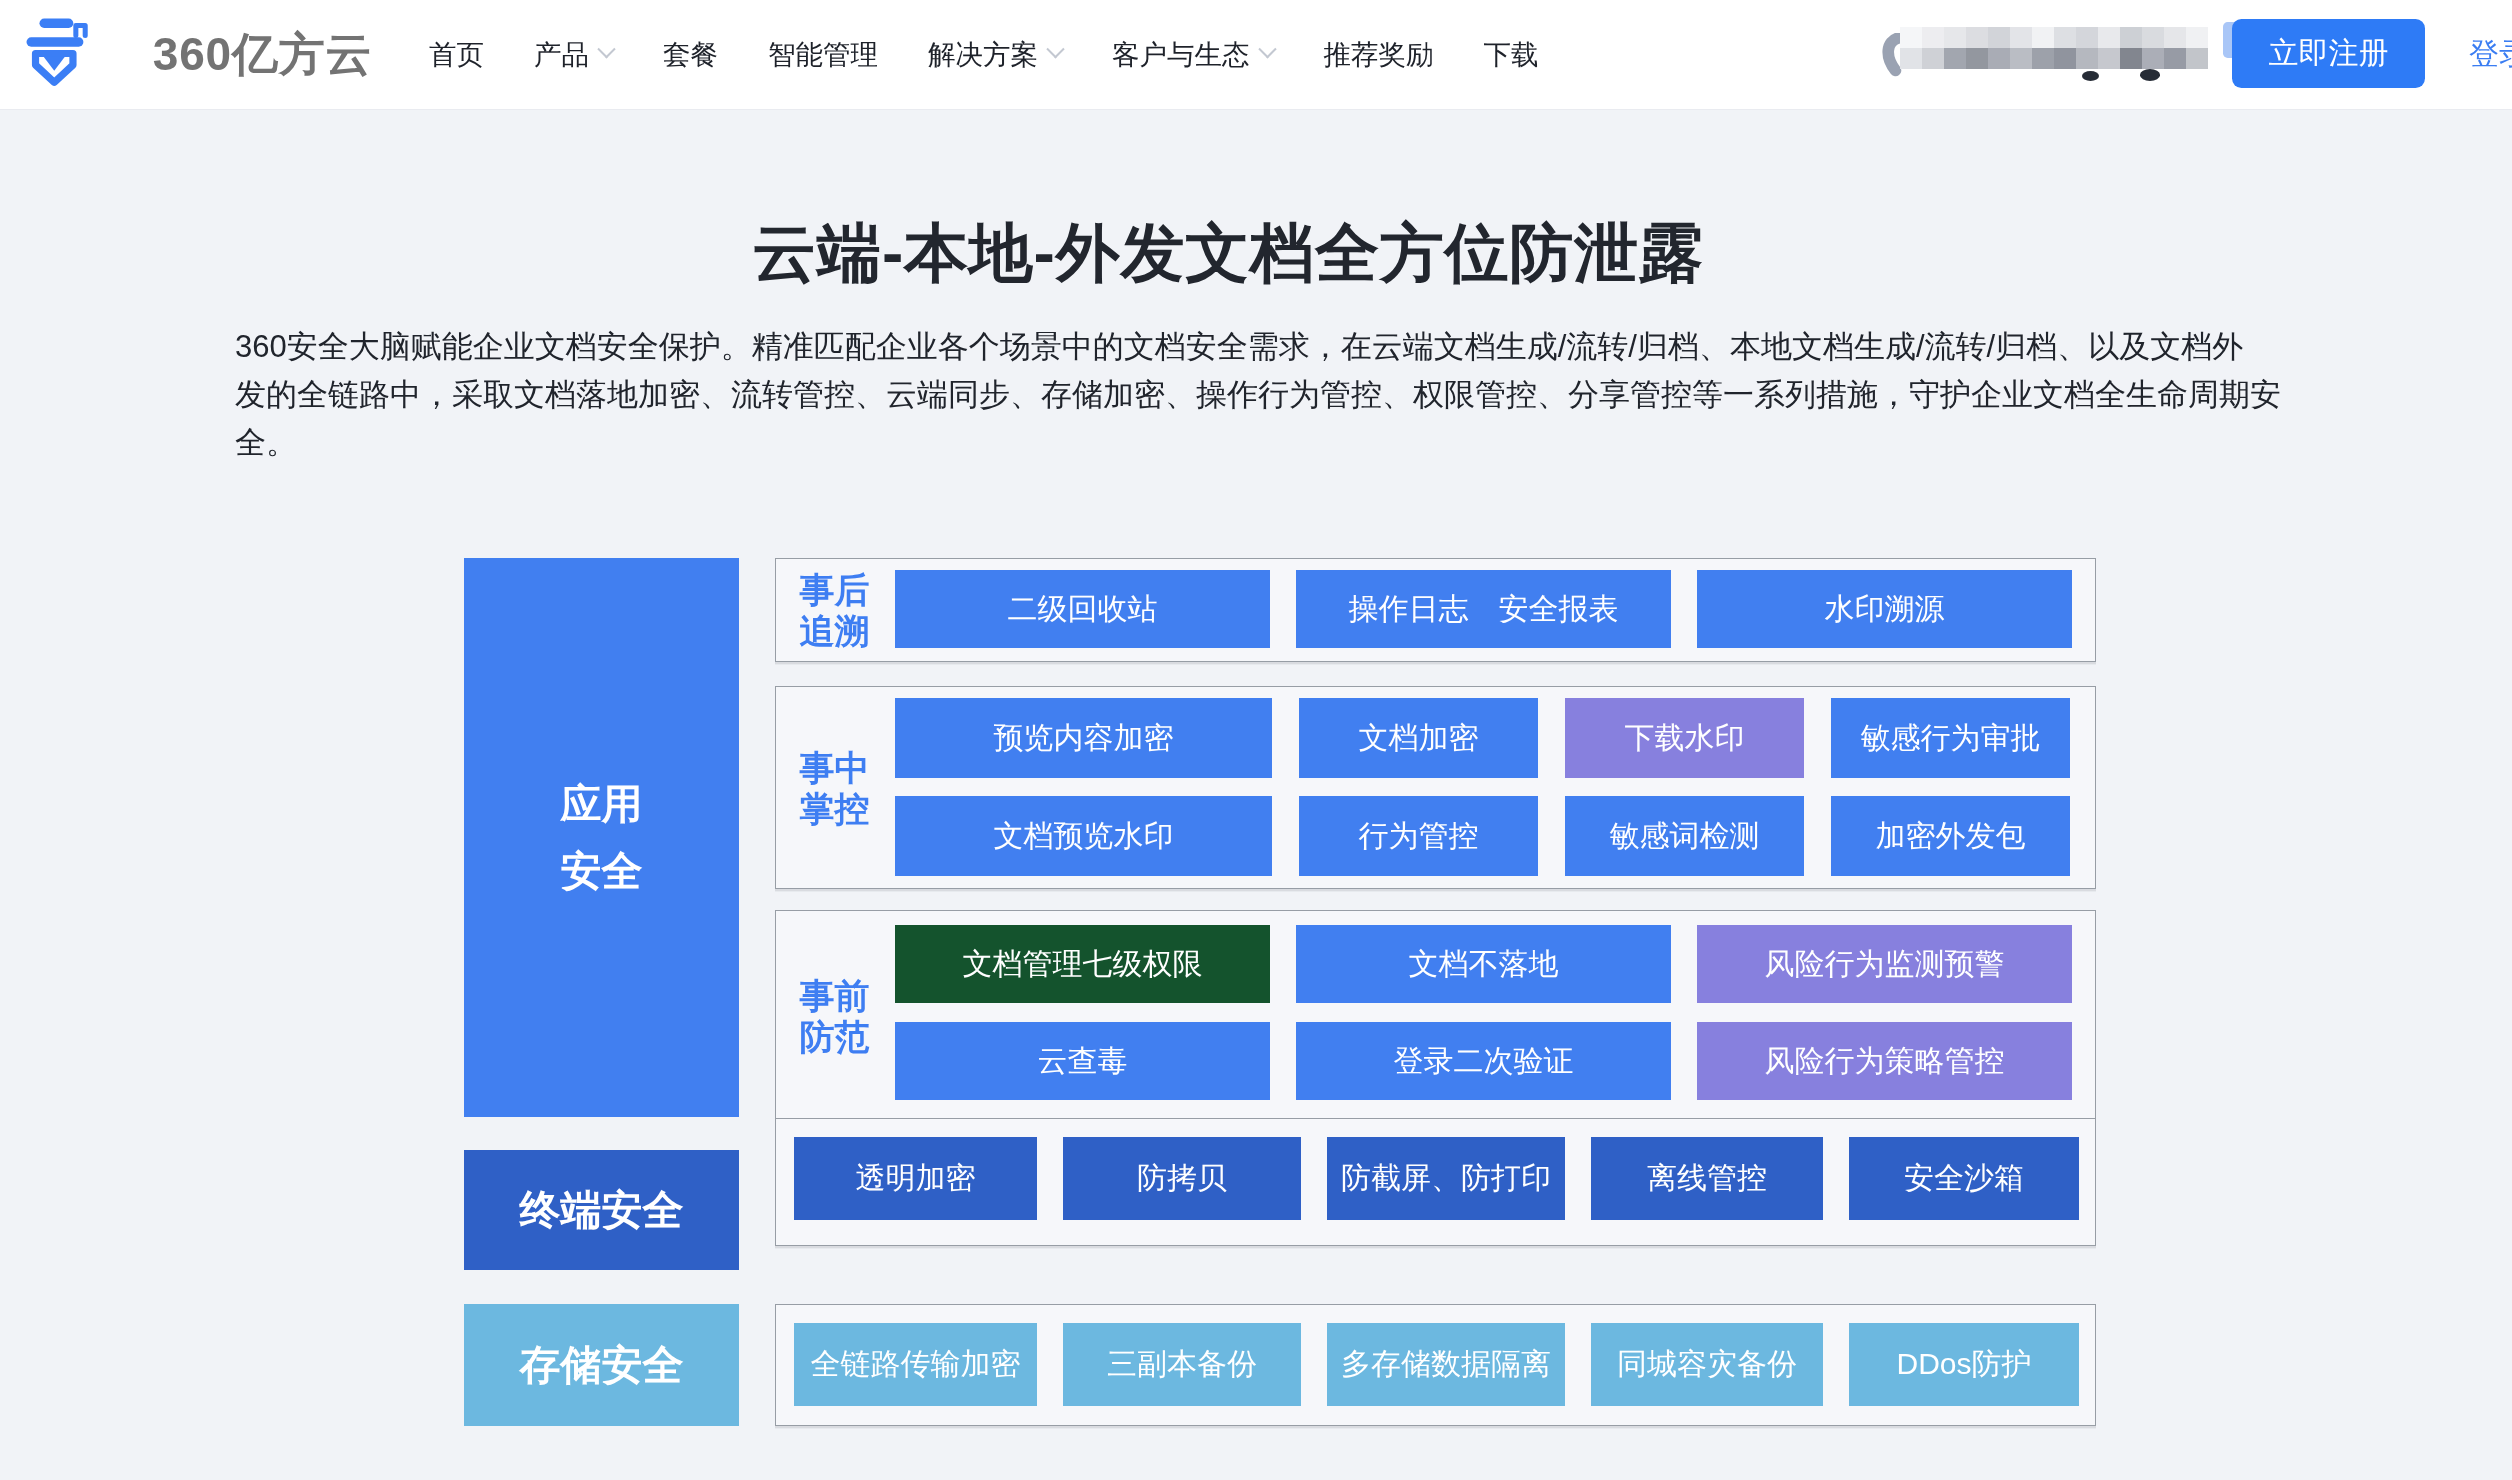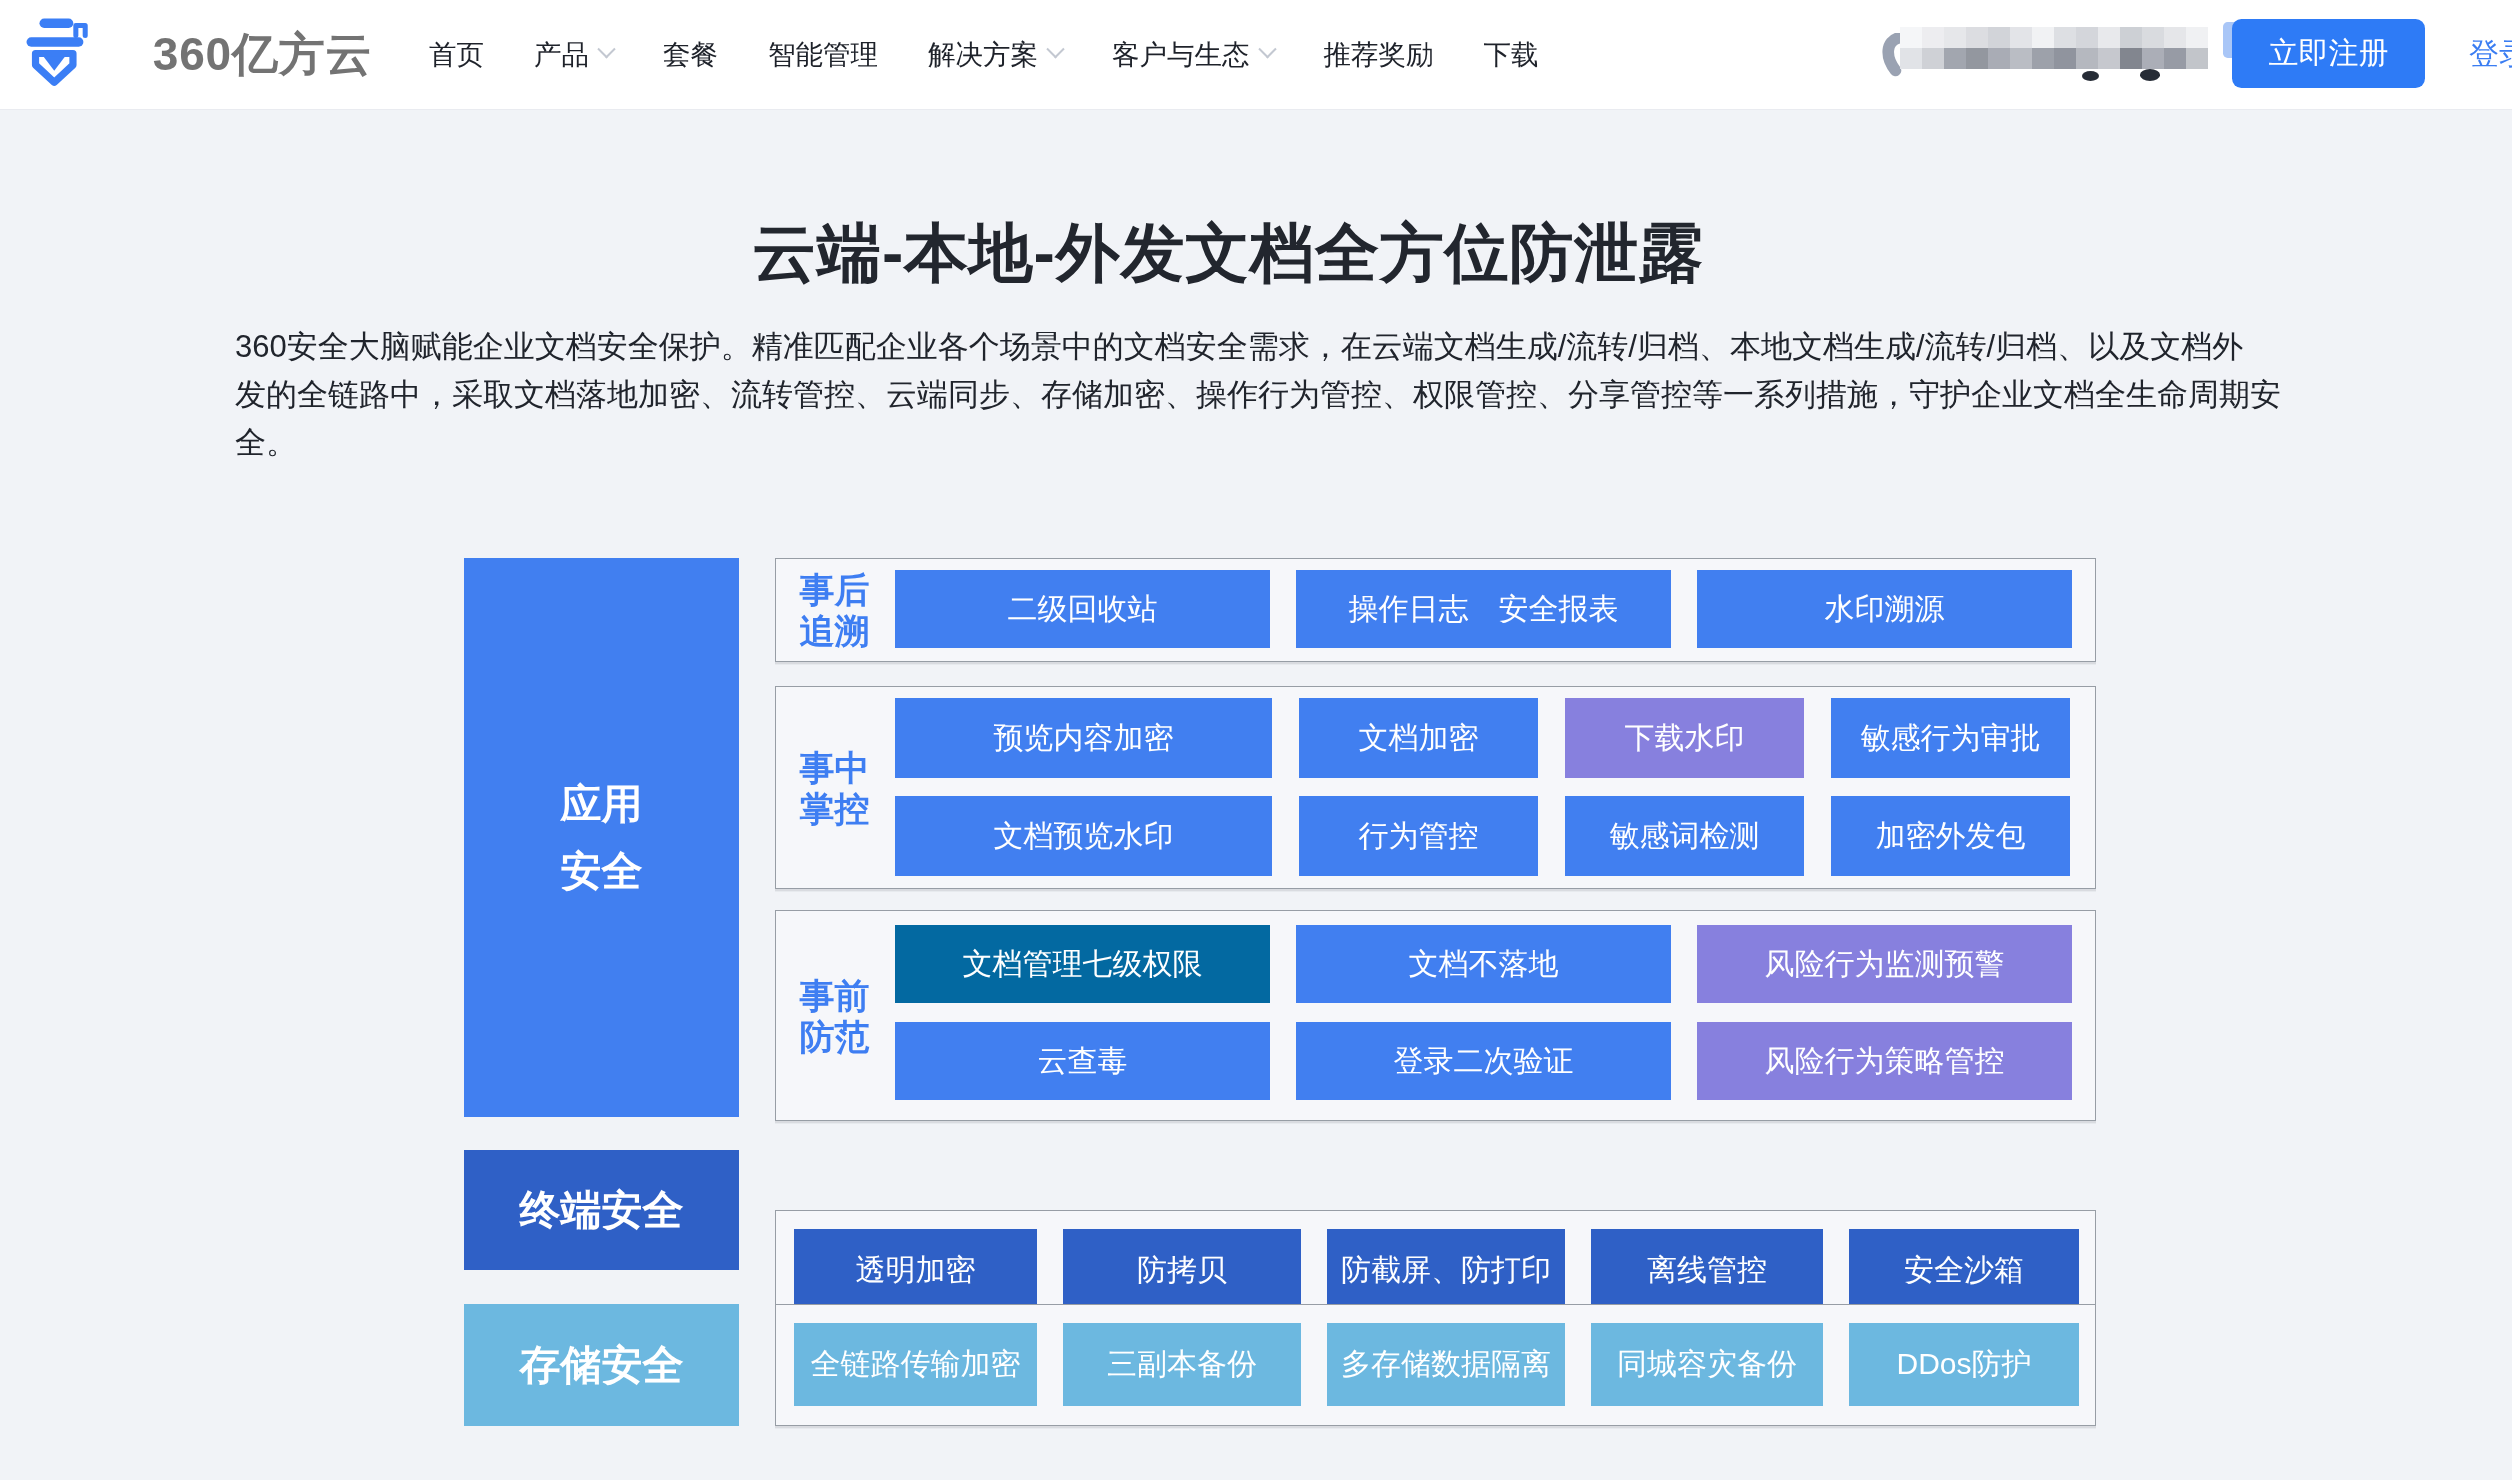--- a/index.html
+++ b/index.html
@@ -65,21 +65,21 @@
   .side-2{top:1304px;height:122px;}
   .gbox{
     position:absolute;left:775px;width:1321px;
     background:#f6f7fa;
     border:1.6px solid #979da5;box-sizing:border-box;
     box-shadow:0 2.4px 0 #d9dbe0;
   }
   .g-post-event-tracing{top:558px;height:104px;}
   .g-in-event-control{top:686px;height:203px;padding-left:16px;}
   .g-pre-event-prevention{top:910px;height:211px;}
-  .g-terminal-row{top:1210px;height:128px;}
+  .g-terminal-row{top:1118px;height:128px;}
   .g-storage-row{top:1304px;height:122px;}
   .glabel{
     position:absolute;left:23.5px;top:50%;transform:translateY(-50%);
     font-size:35px;font-weight:700;line-height:41px;color:#3e7ef2;white-space:nowrap;
   }
   .trow{position:absolute;display:flex;}
   .tile{
     display:flex;align-items:center;justify-content:center;
     color:#ffffff;font-size:30px;white-space:nowrap;
   }
@@ -269,21 +269,21 @@
             <span class="tlabel">加密外发包</span>
           </div>
         </div>
       </div>
       <div class="gbox g-pre-event-prevention">
         <div class="glabel">
           <div>事前</div>
           <div>防范</div>
         </div>
         <div class="trow trow-0">
-          <div class="tile" style="background: #0369a1; align-items: center;">
+          <div class="tile" style="background: #14532d; align-items: center;">
             <span class="tlabel">文档管理七级权限</span>
           </div>
           <div class="tile" style="background: rgb(65, 127, 240);">
             <span class="tlabel">文档不落地</span>
           </div>
           <div class="tile" style="background: rgb(135, 128, 222);">
             <span class="tlabel">风险行为监测预警</span>
           </div>
         </div>
         <div class="trow trow-1">

